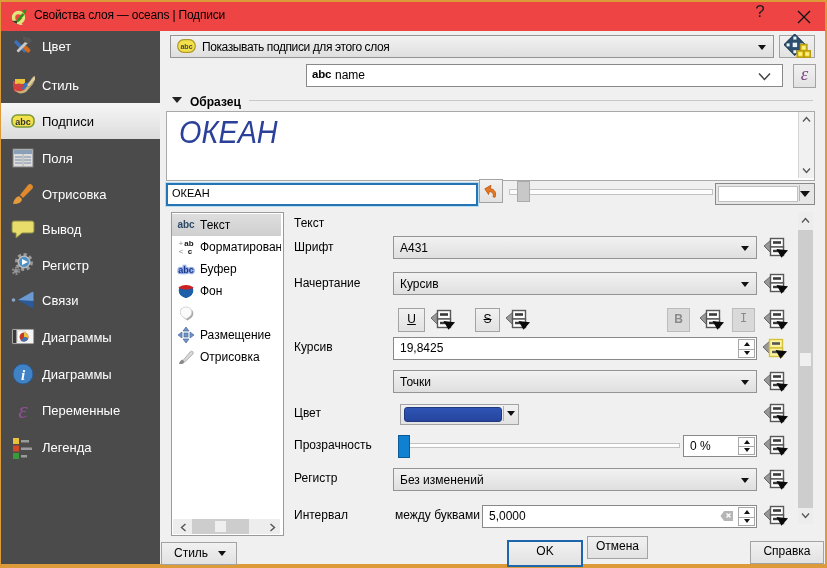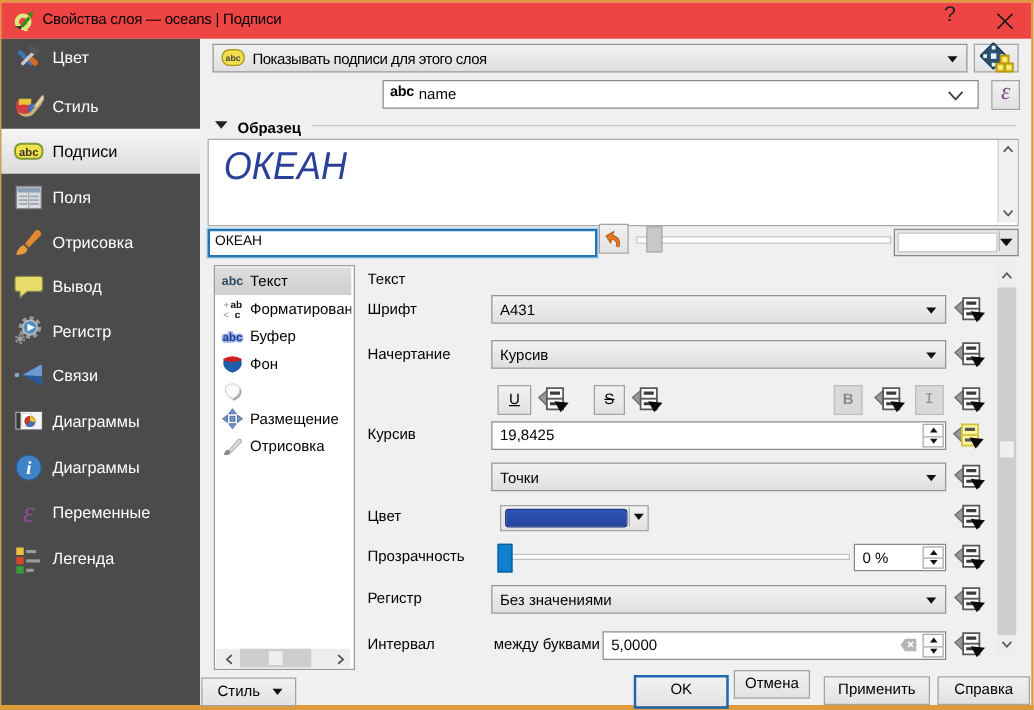--- a/index.html
+++ b/index.html
@@ -419,21 +419,21 @@
 </div>
 <svg class="ab" style="left:763px;top:435px" width="25" height="22" viewBox="0 0 25 22">
 <polygon points="1,9 8,3 8,16" fill="#989898" stroke="#6a6a6a" stroke-width="1"></polygon>
 <rect x="7.5" y="1.5" width="13" height="8.5" fill="#fdfdfd" stroke="#585858" stroke-width="1.4"></rect>
 <rect x="10" y="4.2" width="8" height="2.6" fill="#3a3a3a"></rect>
 <rect x="7.5" y="10" width="13" height="8.5" fill="#fdfdfd" stroke="#585858" stroke-width="1.4"></rect>
 <rect x="10" y="12.8" width="6" height="2.4" fill="#3a3a3a"></rect>
 <polygon points="13.5,12 25,13.2 18.5,20.8" fill="#0a0a0a"></polygon>
 </svg>
 <div class="ab combo" style="left:393px;top:468px;width:362px;height:21px">
-<span class="ctext">Без значениями</span>
+<span class="ctext">Без изменений</span>
       <span class="arr"></span>
     </div>
 <svg class="ab" style="left:763px;top:469px" width="25" height="22" viewBox="0 0 25 22">
 <polygon points="1,9 8,3 8,16" fill="#989898" stroke="#6a6a6a" stroke-width="1"></polygon>
 <rect x="7.5" y="1.5" width="13" height="8.5" fill="#fdfdfd" stroke="#585858" stroke-width="1.4"></rect>
 <rect x="10" y="4.2" width="8" height="2.6" fill="#3a3a3a"></rect>
 <rect x="7.5" y="10" width="13" height="8.5" fill="#fdfdfd" stroke="#585858" stroke-width="1.4"></rect>
 <rect x="10" y="12.8" width="6" height="2.4" fill="#3a3a3a"></rect>
 <polygon points="13.5,12 25,13.2 18.5,20.8" fill="#0a0a0a"></polygon>
 </svg>
@@ -467,15 +467,14 @@
 <div class="ab" style="left:0;top:18px;width:15px;height:278px;background:#cdcdcd"></div>
 <div class="ab" style="left:2px;top:141px;width:11px;height:13px;background:#efefef"></div>
 </div>
 
   <div class="ab btn" style="left:161px;top:542px;width:74px;height:21px">
     <span class="ab" style="left:12px;top:3px">Стиль</span>
     <span class="ab" style="right:10px;top:8px;width:0;height:0;border-left:4.5px solid transparent;border-right:4.5px solid transparent;border-top:5px solid #111"></span>
   </div>
   <div class="ab btn" style="left:507px;top:540px;width:72px;height:23px;border:2px solid #1d66ad;line-height:19px">OK</div>
   <div class="ab btn" style="left:587px;top:536px;width:59px;height:21px;line-height:19px">Отмена</div>
-  <div class="ab btn" style="left:659px;top:541px;width:83px;height:21px;line-height:19px">Применить</div>
   <div class="ab btn" style="left:750px;top:541px;width:72px;height:21px;line-height:19px">Справка</div>
 </div>
 
 </body></html>

